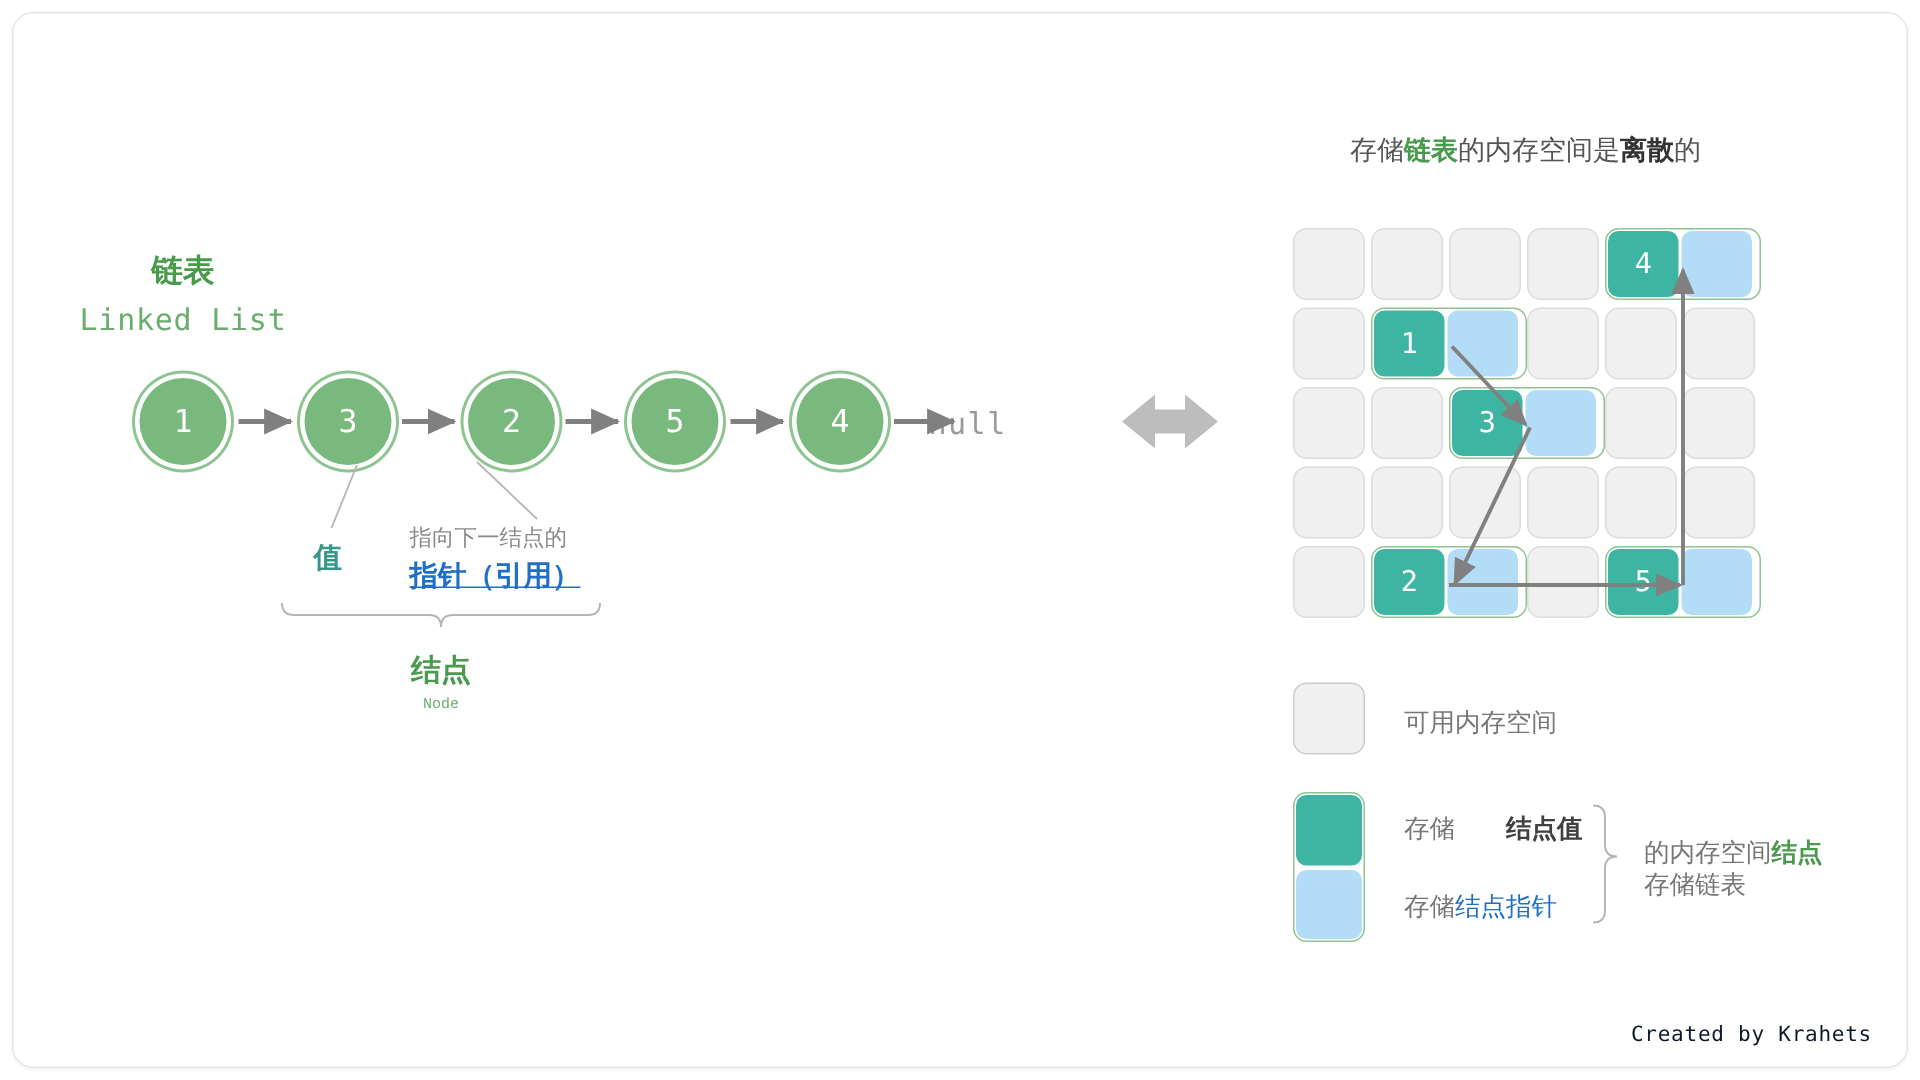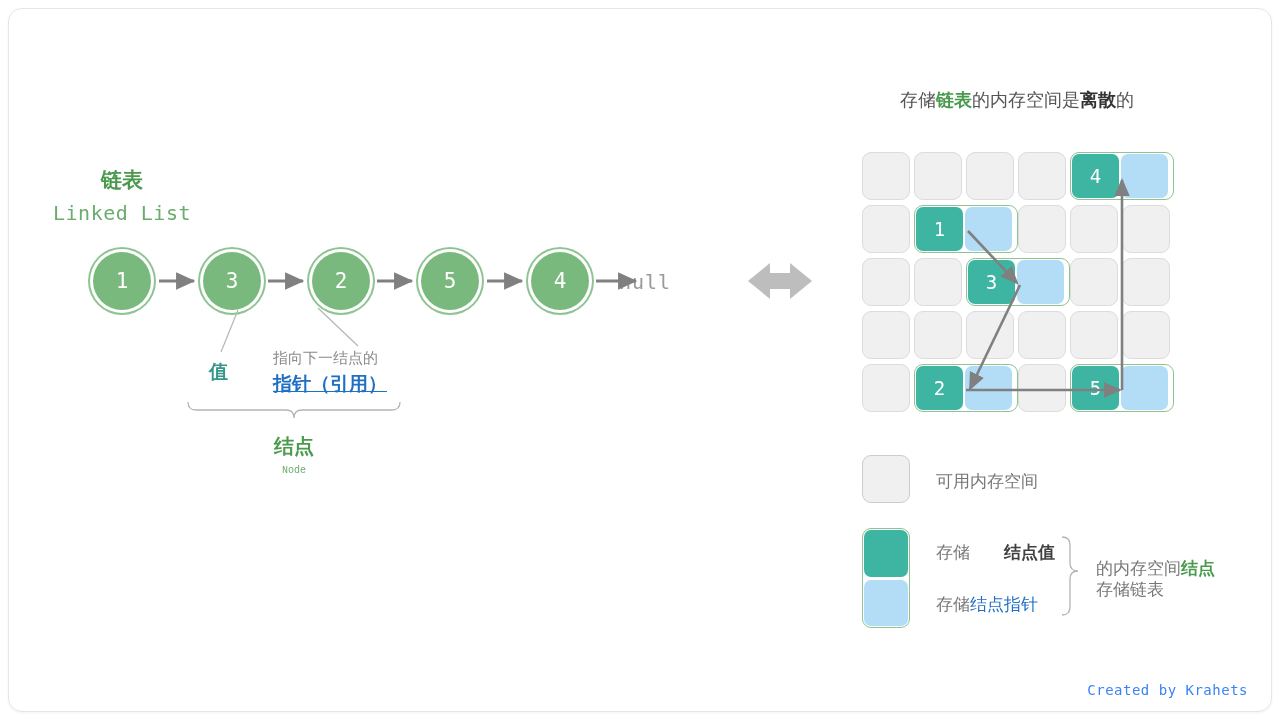--- a/index.html
+++ b/index.html
@@ -179,21 +179,21 @@
     white-space: nowrap;
   }
   .lg-text .g { color: #4a9a4e; font-weight: bold; }
   .lg-text .b { color: #1f6fc4; font-weight: normal; }
   .lg-text .t { color: #404040; font-weight: bold; margin-left: 34px; }
 
   .footer {
     right: 32px; bottom: 22px;
     font-family: "DejaVu Sans Mono", "Liberation Mono", monospace;
     font-size: 14px;
-    color: #3b82f6;
+    color: #0f172a;
     letter-spacing: 0.5px;
     white-space: nowrap;
     margin-top: 48px;
   }
   svg.overlay {
     position: absolute;
     left: 0; top: 0;
     width: 1280px; height: 720px;
     pointer-events: none;
   }

